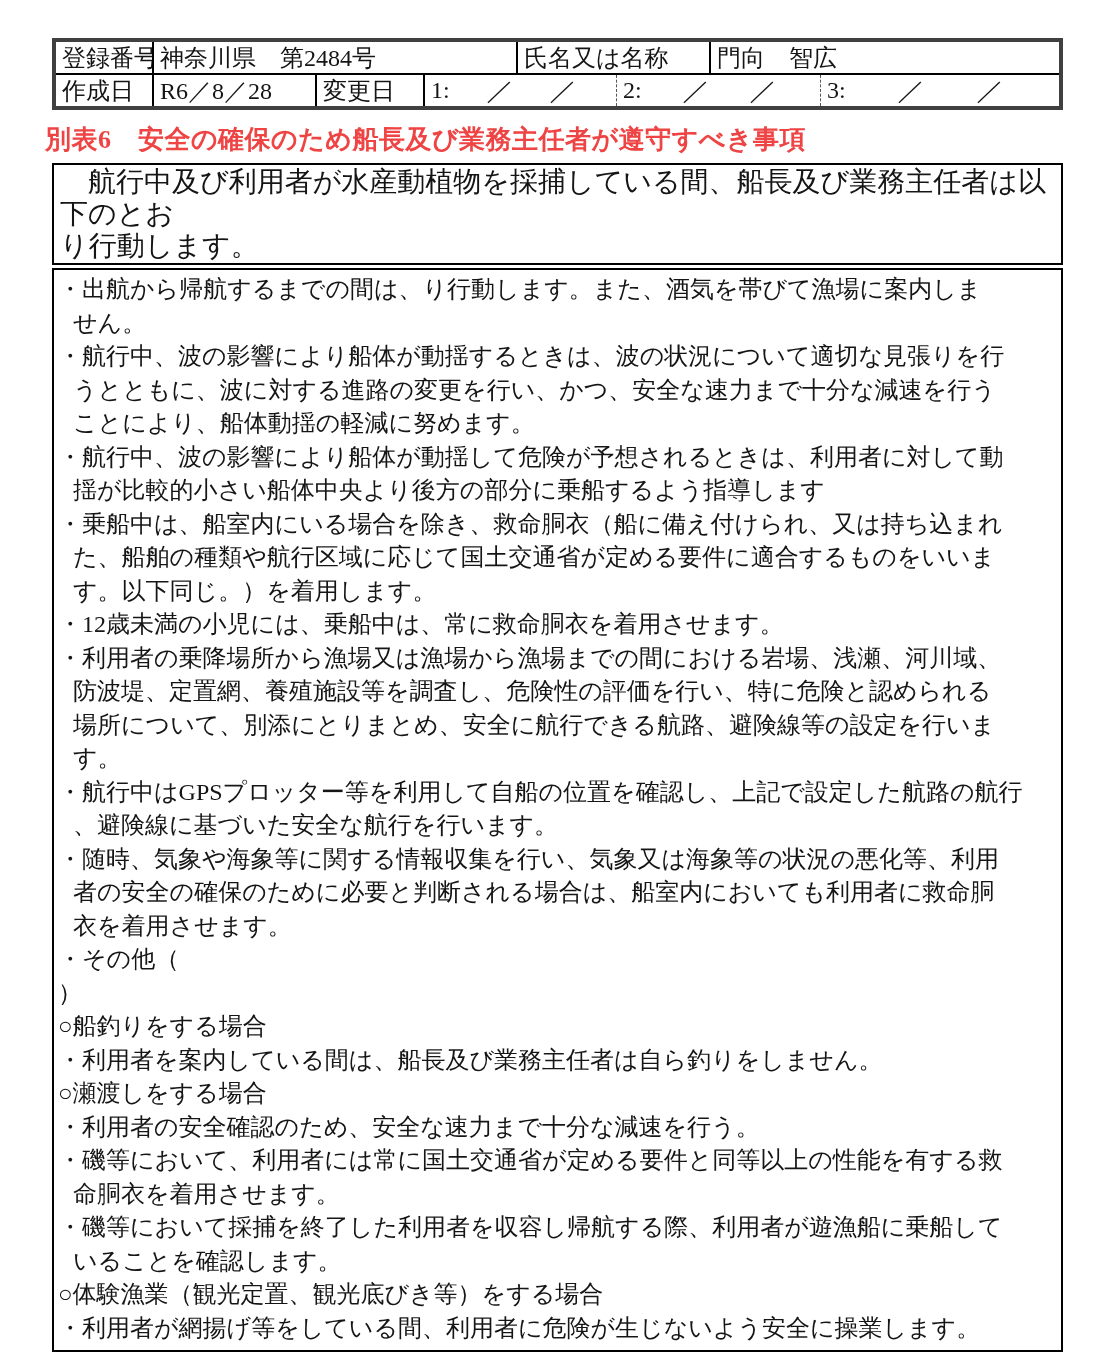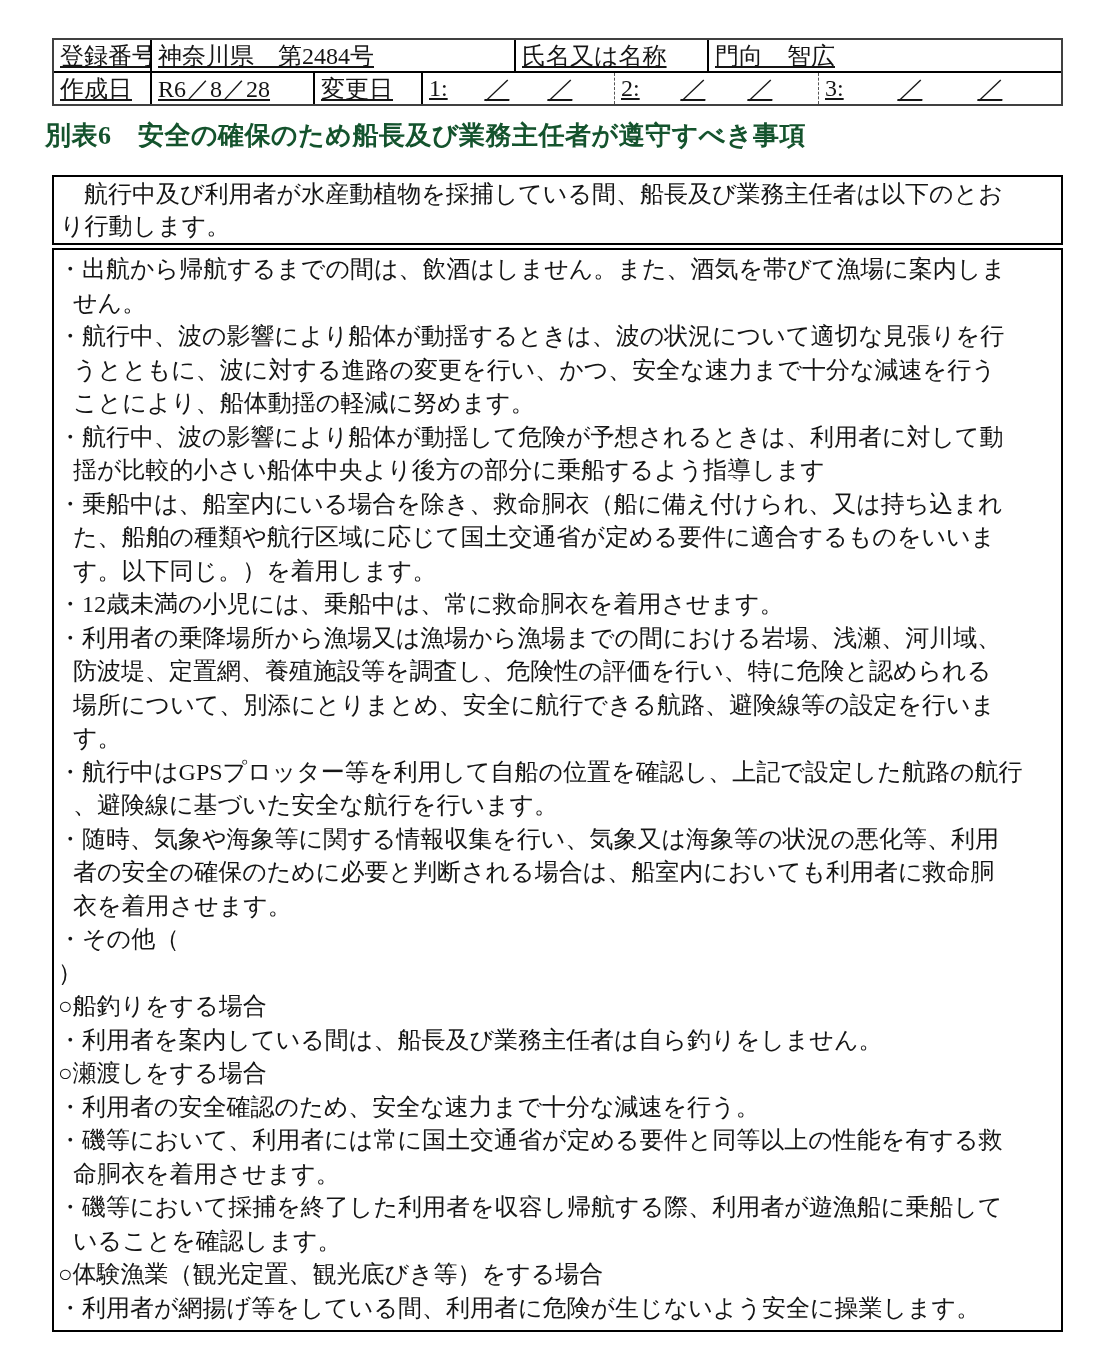--- a/index.html
+++ b/index.html
@@ -5,21 +5,21 @@
   html,body{margin:0;padding:0;}
   body{
     width:1099px;height:1353px;position:relative;
     background:#ffffff;color:#151515;
     font-family:"Liberation Serif","DejaVu Serif",serif;
     -webkit-font-smoothing:antialiased;
   }
   .content{position:absolute;left:52px;top:38px;width:1011px;}
 
   
-  .htable{border:2px solid #404040;box-sizing:border-box;text-decoration:underline;}
+  .htable{border:4px solid #404040;box-sizing:border-box;}
   .hrow{display:flex;}
   .hrow + .hrow{border-top:2px solid #000;}
   .hcell{
     display:flex;align-items:center;box-sizing:border-box;
     height:31px;font-size:24px;padding:0 6px;white-space:nowrap;overflow:hidden;
   }
   .hcell + .hcell{border-left:2px solid #000;}
   .hcell.dashed{border-left:1px dashed #555;}
   .w96{width:96px;}
   .w308{width:364px;}
@@ -30,26 +30,26 @@
   .w204{width:204px;}
   .grow{flex:1;}
   .slot{padding:0 2px 0 6px;}
   .slot-no{font-size:24px;}
   .slot-slashes{flex:1;display:flex;justify-content:space-evenly;font-size:25px;}
   .slot-slashes span{transform:skewX(-8deg);display:inline-block;}
 
   
   .title{
     font-size:26px;line-height:31px;font-weight:bold;
-    margin:14px 0 24px -7px;letter-spacing:0.5px;color:#14532d;
+    margin:14px 0 8px -7px;letter-spacing:0.5px;color:#ef4444;
   }
 
   
   .box{border:2px solid #000;box-sizing:border-box;}
-  .intro{padding:1px 8px 1px 6px;font-size:24px;line-height:32px;}
+  .intro{padding:1px 8px 1px 6px;font-size:28px;line-height:32px;}
   .intro-p{margin:0;white-space:pre-wrap;text-indent:1em;}
   .main{margin-top:3px;padding:3px 8px 5px 4px;font-size:24px;line-height:33.5px;}
 
   .line{white-space:pre-wrap;}
   .line.bullet{padding-left:15px;text-indent:-15px;}
   .line.section{padding-left:0;}
   .line.other{display:flex;justify-content:space-between;padding-right:58px;white-space:pre;flex-direction:column;}
 </style>
 </head>
 <body>
@@ -93,21 +93,21 @@
 
   <h1 class="title">別表6　安全の確保のため船長及び業務主任者が遵守すべき事項</h1>
 
   <div class="box intro">
     <p class="intro-p">航行中及び利用者が水産動植物を採捕している間、船長及び業務主任者は以下のとお
 り行動します。</p>
   </div>
 
   <div class="box main">
     <div id="rules-list">
-        <div class="line bullet">・出航から帰航するまでの間は、飲酒はしません。また、酒気を帯びて漁場に案内しま
+        <div class="line bullet">・出航から帰航するまでの間は、り行動します。また、酒気を帯びて漁場に案内しま
 せん。</div>
         <div class="line bullet">・航行中、波の影響により船体が動揺するときは、波の状況について適切な見張りを行
 うとともに、波に対する進路の変更を行い、かつ、安全な速力まで十分な減速を行う
 ことにより、船体動揺の軽減に努めます。</div>
         <div class="line bullet">・航行中、波の影響により船体が動揺して危険が予想されるときは、利用者に対して動
 揺が比較的小さい船体中央より後方の部分に乗船するよう指導します</div>
         <div class="line bullet">・乗船中は、船室内にいる場合を除き、救命胴衣（船に備え付けられ、又は持ち込まれ
 た、船舶の種類や航行区域に応じて国土交通省が定める要件に適合するものをいいま
 す。以下同じ。）を着用します。</div>
         <div class="line bullet">・12歳未満の小児には、乗船中は、常に救命胴衣を着用させます。</div>

